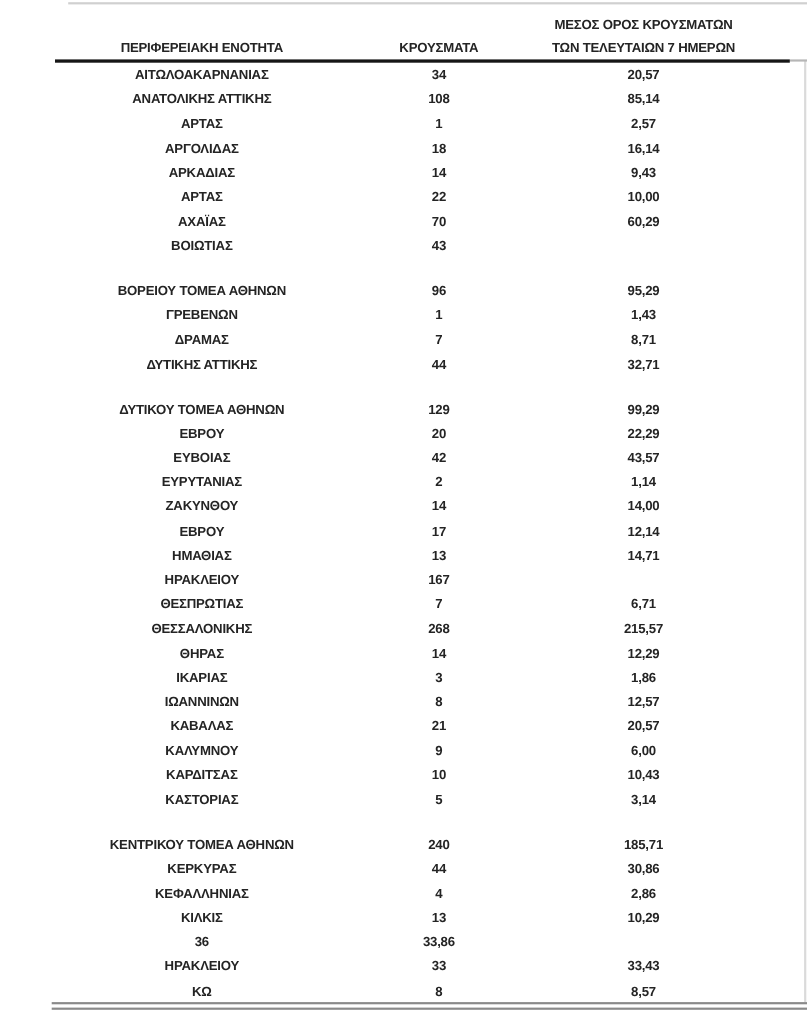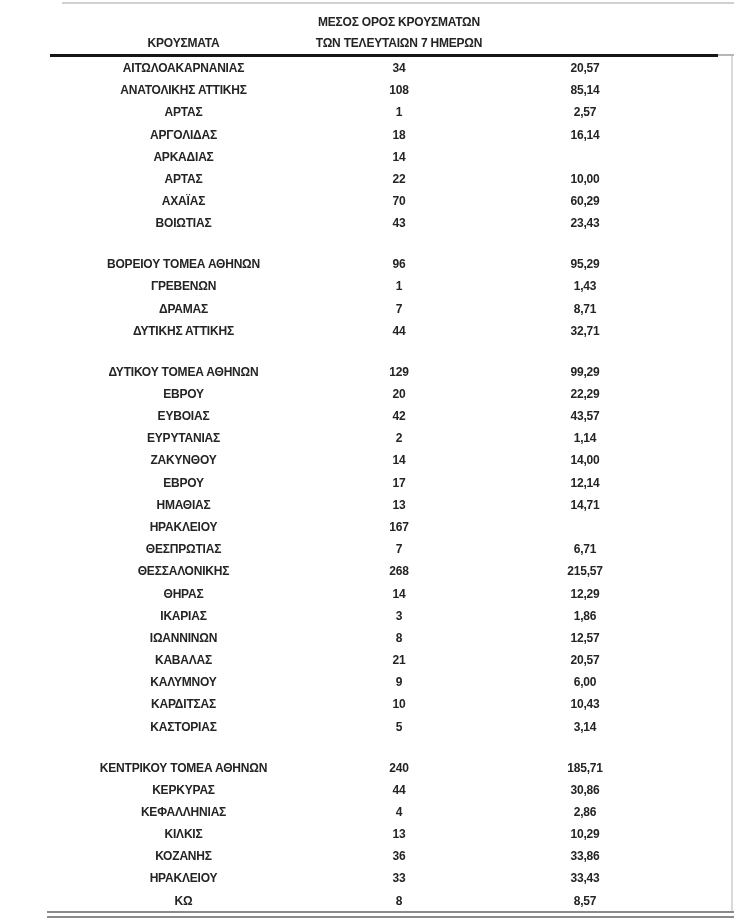--- a/index.html
+++ b/index.html
@@ -54,20 +54,23 @@
 
 <div class="page">
 
   <div class="topline"></div>
   <div class="rightline"></div>
   <div class="headrule-ext"></div>
 
   <div class="tbl">
     <div class="thead">
       <div class="hc">
+        <span>ΠΕΡΙΦΕΡΕΙΑΚΗ ΕΝΟΤΗΤΑ</span>
+      </div>
+      <div class="hc">
         <span>ΚΡΟΥΣΜΑΤΑ</span>
       </div>
       <div class="hc">
         <span>ΜΕΣΟΣ ΟΡΟΣ ΚΡΟΥΣΜΑΤΩΝ</span>
         <span>ΤΩΝ ΤΕΛΕΥΤΑΙΩΝ 7 ΗΜΕΡΩΝ</span>
       </div>
       <div class="hc"></div>
     </div>
     <div class="headrule"></div>
     <div id="tbody">
@@ -91,38 +94,38 @@
         </div>
         <div class="row">
           <div class="cell">ΑΡΓΟΛΙΔΑΣ</div>
           <div class="cell">18</div>
           <div class="cell">16,14</div>
           <div class="cell"></div>
         </div>
         <div class="row">
           <div class="cell">ΑΡΚΑΔΙΑΣ</div>
           <div class="cell">14</div>
+          <div class="cell">9,43</div>
           <div class="cell"></div>
         </div>
         <div class="row">
           <div class="cell">ΑΡΤΑΣ</div>
           <div class="cell">22</div>
           <div class="cell">10,00</div>
           <div class="cell"></div>
         </div>
         <div class="row">
           <div class="cell">ΑΧΑΪΑΣ</div>
           <div class="cell">70</div>
           <div class="cell">60,29</div>
           <div class="cell"></div>
         </div>
         <div class="row">
           <div class="cell">ΒΟΙΩΤΙΑΣ</div>
           <div class="cell">43</div>
-          <div class="cell">23,43</div>
           <div class="cell"></div>
         </div>
         <div class="spacer"></div>
         <div class="row">
           <div class="cell">ΒΟΡΕΙΟΥ ΤΟΜΕΑ ΑΘΗΝΩΝ</div>
           <div class="cell">96</div>
           <div class="cell">95,29</div>
           <div class="cell"></div>
         </div>
         <div class="row">
@@ -264,21 +267,20 @@
           <div class="cell">2,86</div>
           <div class="cell"></div>
         </div>
         <div class="row">
           <div class="cell">ΚΙΛΚΙΣ</div>
           <div class="cell">13</div>
           <div class="cell">10,29</div>
           <div class="cell"></div>
         </div>
         <div class="row">
-          <div class="cell">ΚΟΖΑΝΗΣ</div>
           <div class="cell">36</div>
           <div class="cell">33,86</div>
           <div class="cell"></div>
         </div>
         <div class="row">
           <div class="cell">ΗΡΑΚΛΕΙΟΥ</div>
           <div class="cell">33</div>
           <div class="cell">33,43</div>
           <div class="cell"></div>
         </div>

